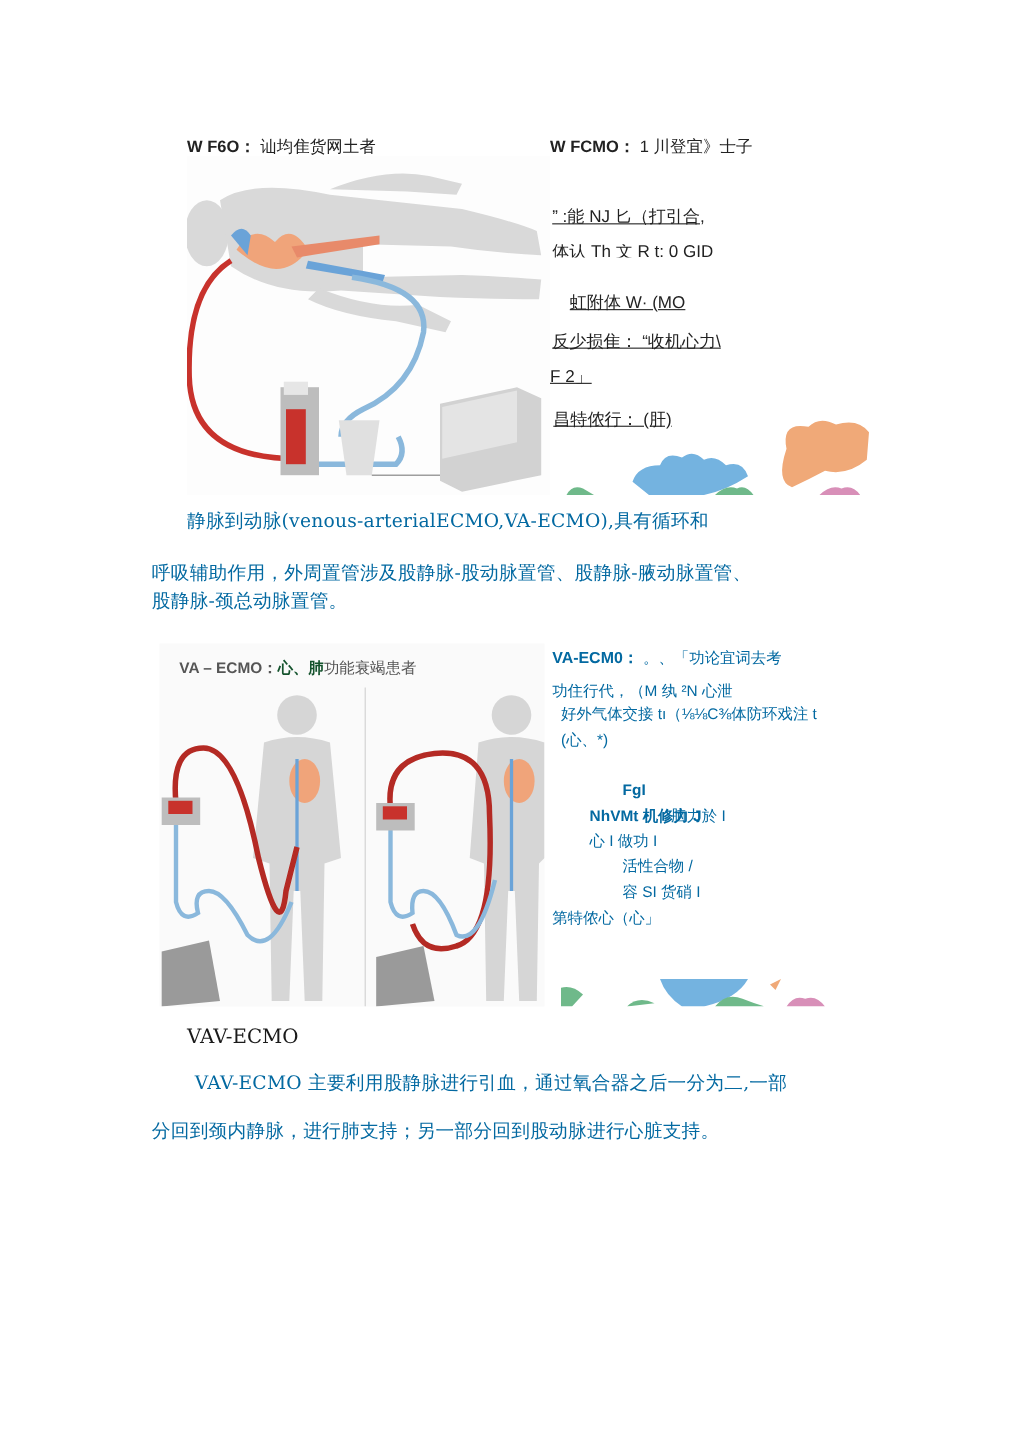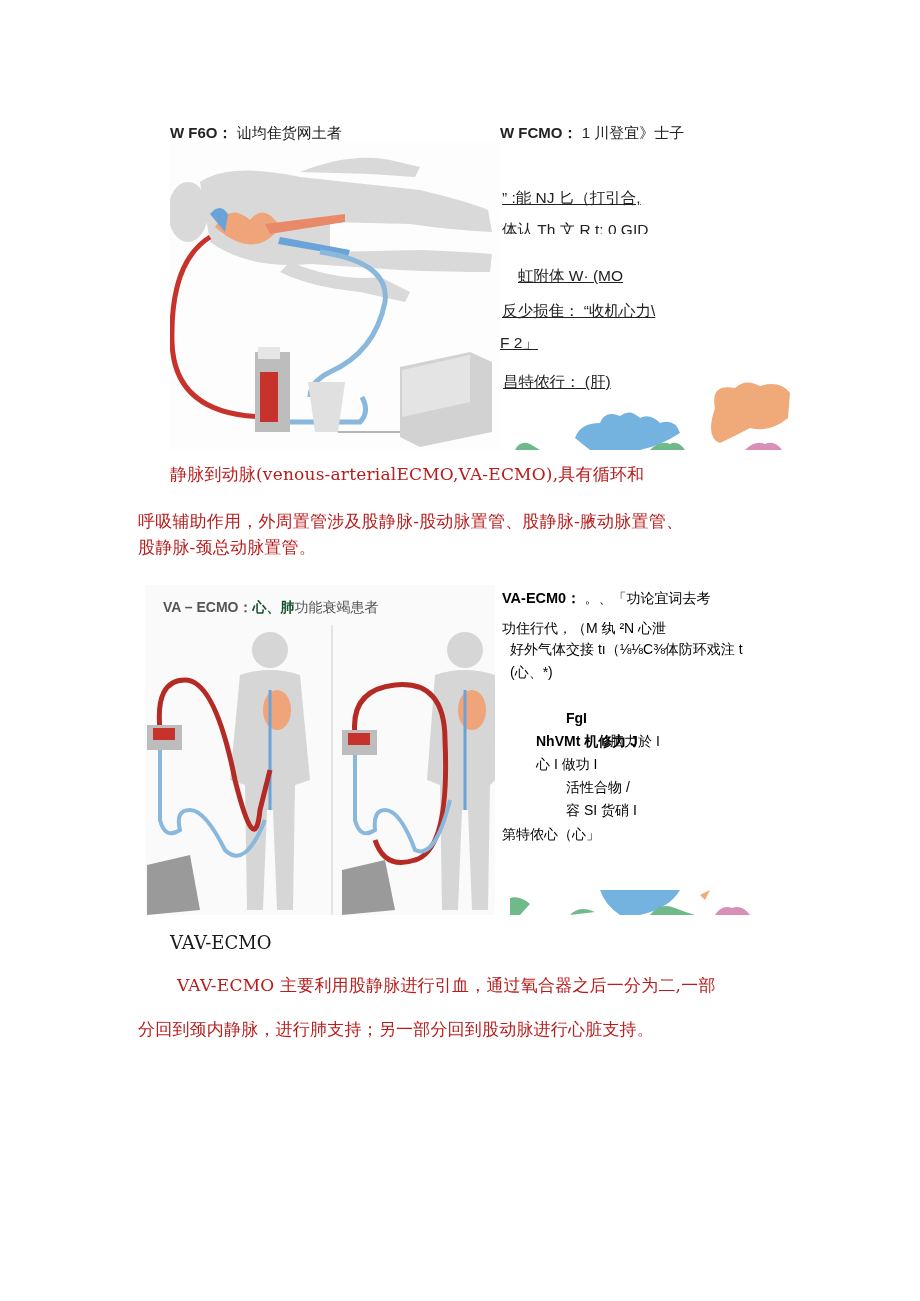--- a/index.html
+++ b/index.html
@@ -9,25 +9,25 @@
   .serif { font-family:"DejaVu Serif", "Liberation Serif", serif; }
 
   
   #fig1 { left:170px; top:118px; width:620px; height:335px;text-align:center; }
   .fig-title { font-size:15px; font-weight:bold; color:#222; white-space:nowrap; }
   .fig-title .cn { font-weight:normal; }
   .fig1-art { position:absolute; left:0; top:24px; width:330px; height:308px; background:#fdfdfd; }
   .side-text { font-size:15.5px; color:#222; white-space:nowrap; line-height:1;text-decoration:underline; }
 
   
-  .para { font-size:17px; line-height:1.3; color:#b91c1c; white-space:nowrap; letter-spacing:0.2px; }
+  .para { font-size:17px; line-height:1.3; color:#0369a1; white-space:nowrap; letter-spacing:0.2px; }
 
   
   #fig2 { left:145px; top:585px; width:620px; height:330px; }
-  .side2 { font-size:14px; color:#000000; white-space:nowrap; line-height:1; }
+  .side2 { font-size:14px; color:#0369a1; white-space:nowrap; line-height:1; }
   .b { font-weight:bold; }
 </style>
 </head>
 <body>
 
 <div id="fig1" class="abs">
   <div class="abs fig-title sans" style="left:0; top:6px;">
     <span>W F6O：</span>
     <span class="cn">讪均隹货网土者</span>
   </div>

